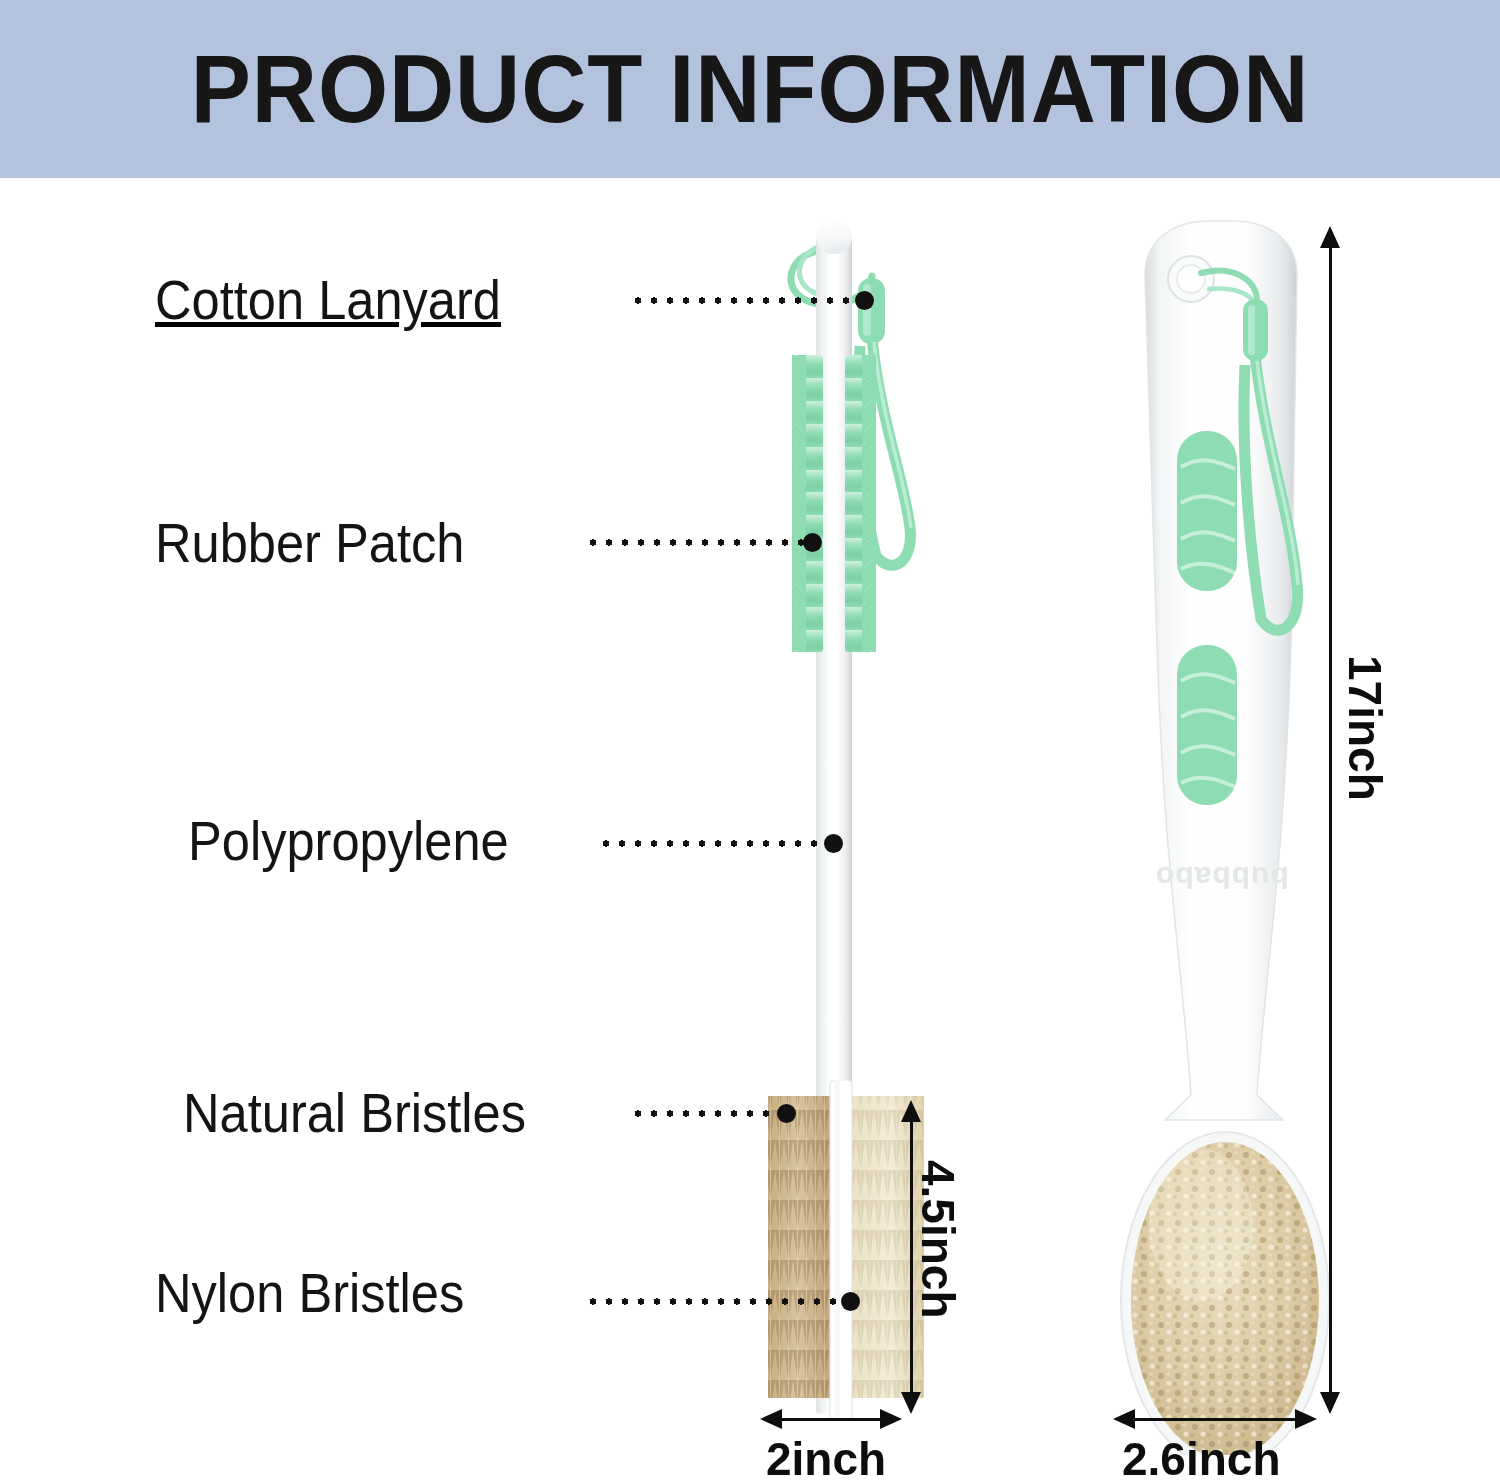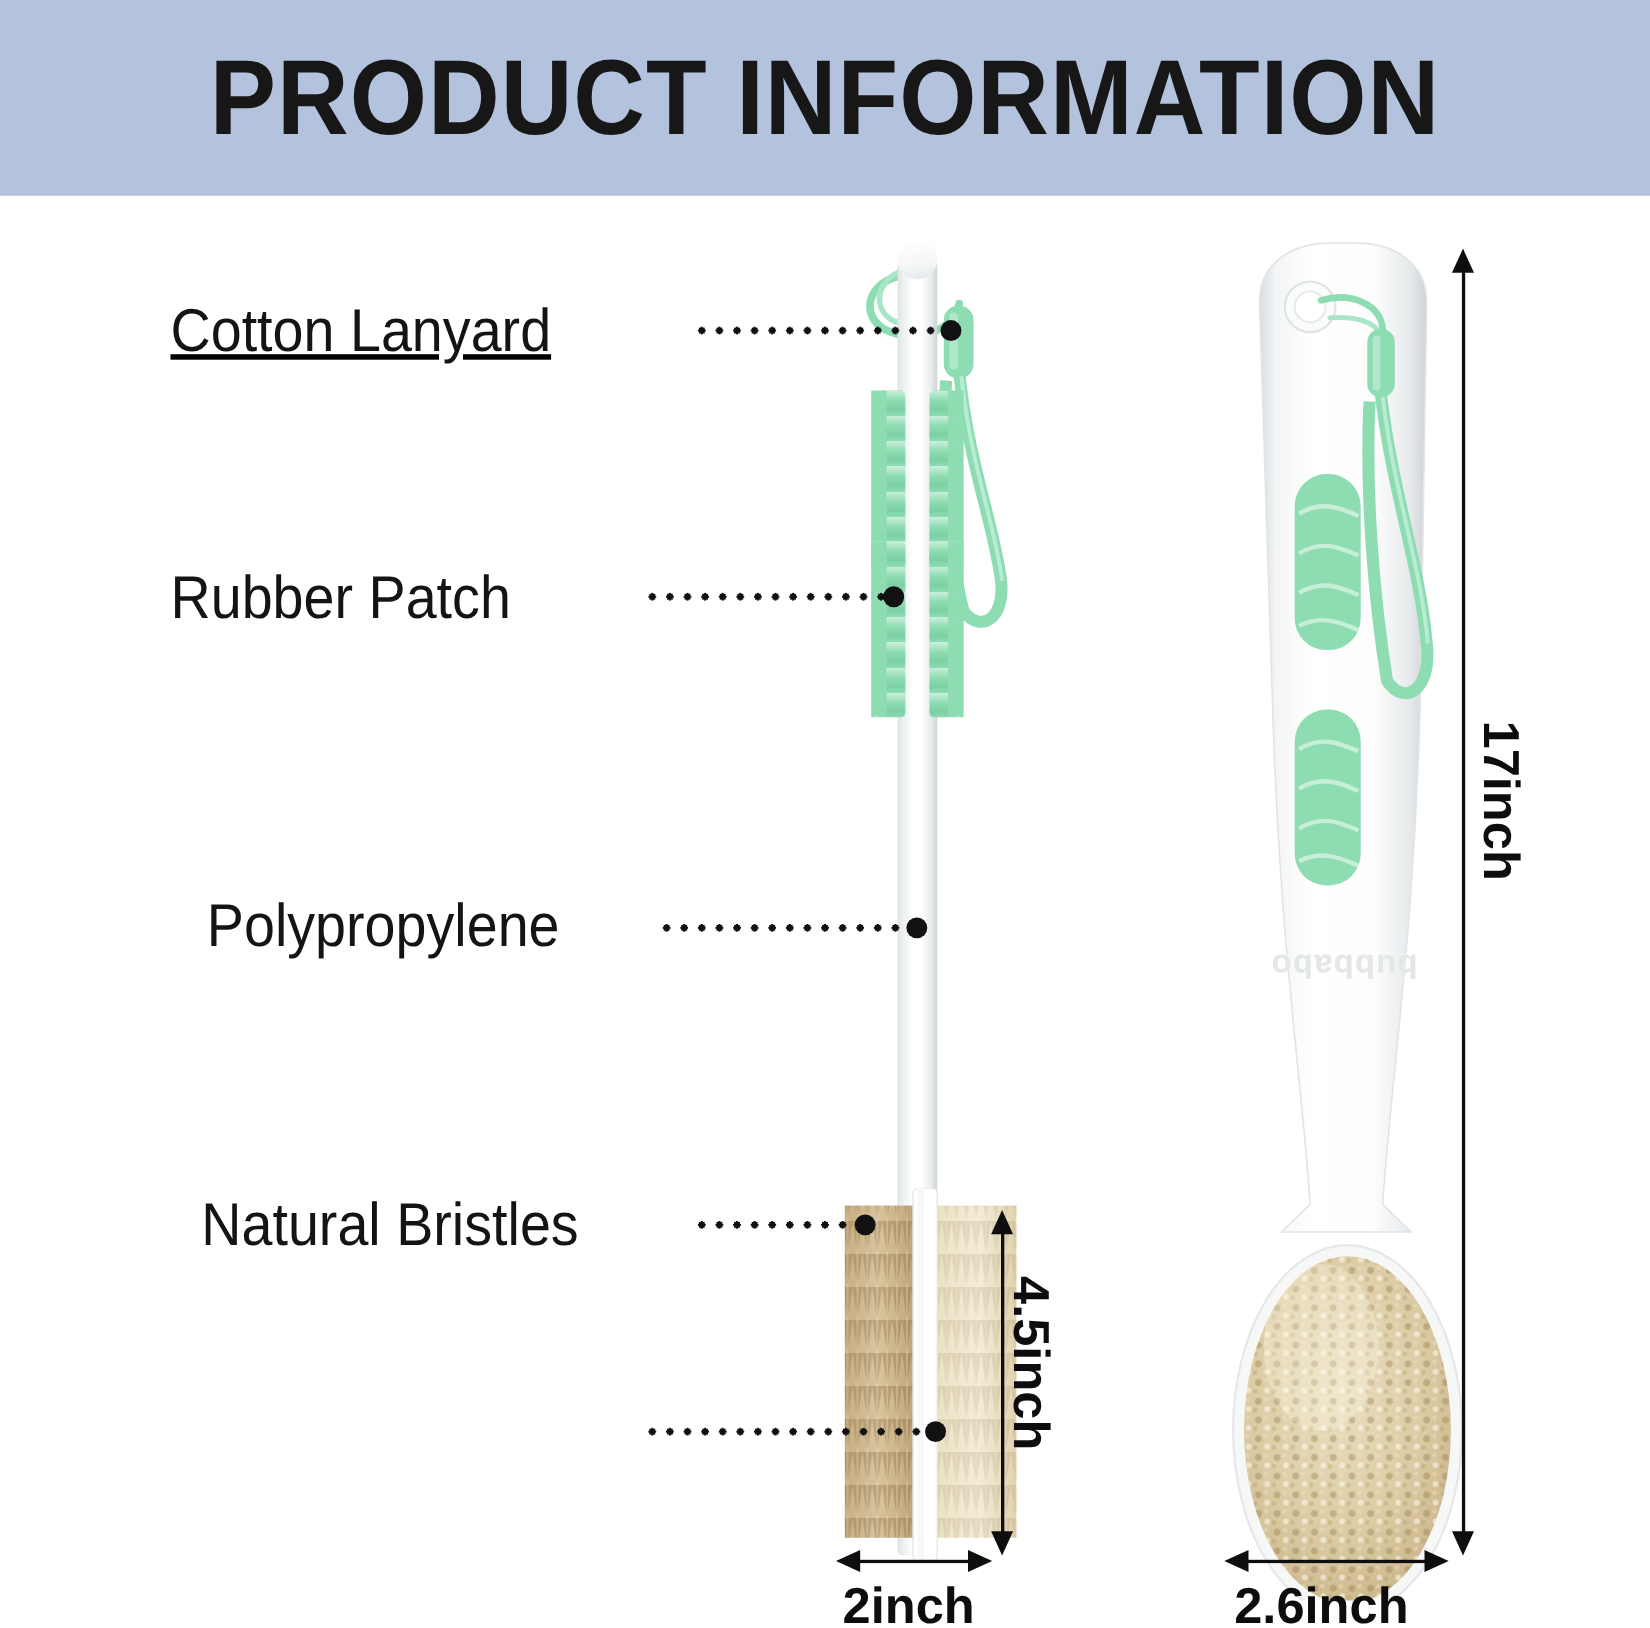--- a/index.html
+++ b/index.html
@@ -312,20 +312,23 @@
   </div>
   <div class="leader" style="left:598px; top:840px; width:232px;"></div>
   <div class="leader-dot" style="left:824px; top:834px;"></div>
 
   <div class="callout" style="left:155px; top:1078px;margin-left:28px;">
     <span class="lbl">Natural Bristles</span>
   </div>
   <div class="leader" style="left:630px; top:1110px; width:152px;"></div>
   <div class="leader-dot" style="left:777px; top:1104px;"></div>
 
+  <div class="callout" style="left:155px; top:1258px;">
+    <span class="lbl">Nylon Bristles</span>
+  </div>
   <div class="leader" style="left:585px; top:1298px; width:262px;"></div>
   <div class="leader-dot" style="left:841px; top:1292px;"></div>
 
   <div>
     <div class="arrow-up" style="left:901px; top:1100px;"></div>
     <div class="dim-v" style="left:910px; top:1118px; height:278px;"></div>
     <div class="arrow-down" style="left:901px; top:1392px;"></div>
     <div class="dim-label-v" style="left:965px; top:1160px;">4.5inch</div>
   </div>
 

